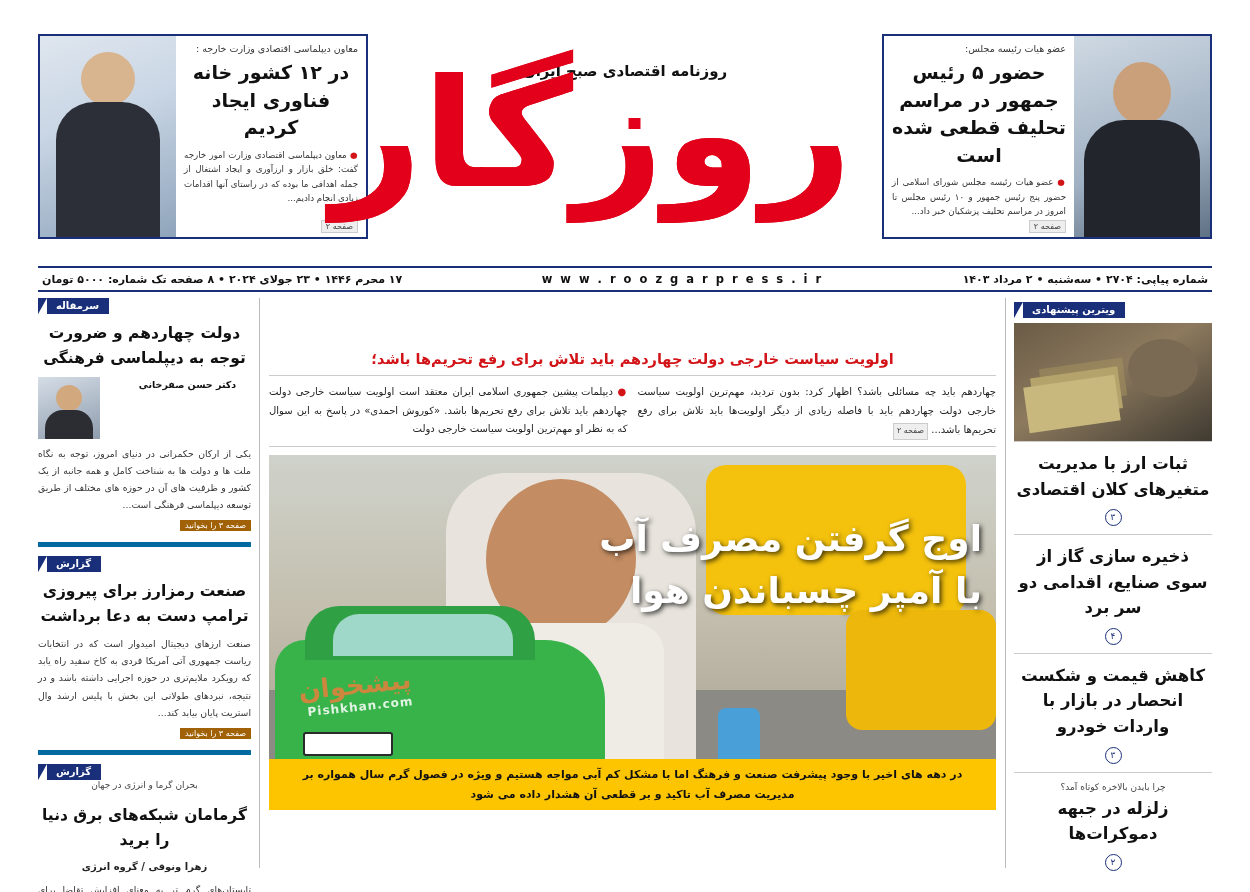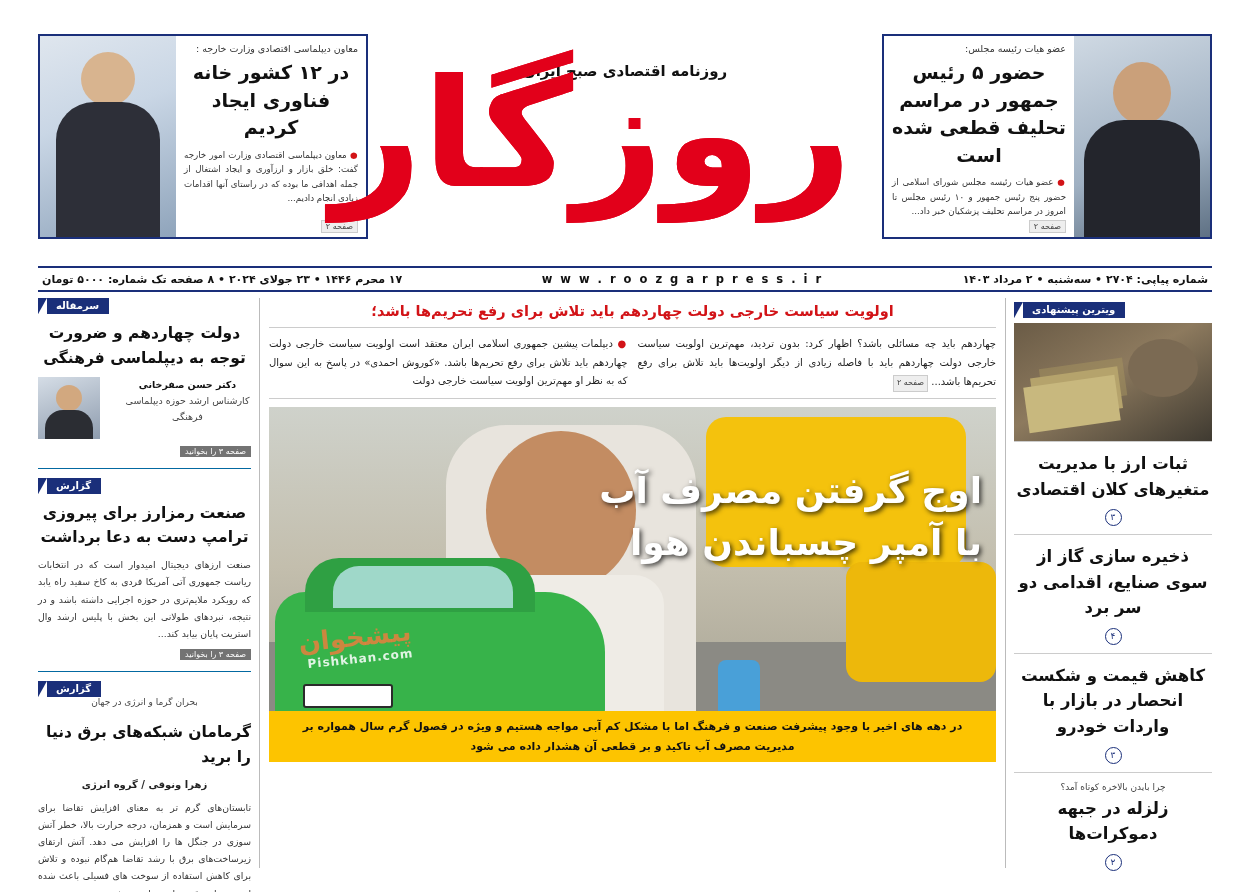--- a/index.html
+++ b/index.html
@@ -32,21 +32,21 @@
   .logo-wrap{position:relative;width:430px;height:200px;display:flex;align-items:center;}
   .logo-text{font-family:"DejaVu Sans","Liberation Sans",sans-serif;font-size:150px;font-weight:bold;color:#e2001a;line-height:1;letter-spacing:-6px;text-shadow:0 0 0 #e2001a;transform:scaleX(1.05);}
 
   
   .infobar{position:relative;margin:4px 38px 0 38px;height:26px;border-top:2px solid #1a2f7a;border-bottom:2px solid #1a2f7a;display:flex;align-items:center;justify-content:space-between;font-size:11px;font-weight:bold;color:#111;padding:0 4px;box-sizing:border-box;}
   .infobar .mid{font-size:11.5px;letter-spacing:2px;color:#111;font-weight:bold;}
 
   
   .content{display:flex;margin:6px 38px 0 38px;height:570px;gap:0;}
   .col-right{width:207px;border-left:1px solid #bbb;padding:0 0 0 8px;box-sizing:border-box;}
-  .col-center{flex:1;padding:0 9px;box-sizing:border-box;}
+  .col-center{flex:1;padding:0 9px;box-sizing:border-box;margin-top:48px;}
   .col-left{width:222px;border-right:1px solid #bbb;padding:0 8px 0 0;box-sizing:border-box;}
 
   
   .sectag{background:#1a2f7a;color:#fff;font-size:10px;font-weight:bold;padding:2px 10px 3px 18px;display:inline-block;position:relative;}
   .sectag:after{content:"";position:absolute;left:-1px;top:0;border-style:solid;border-width:0 0 18px 10px;border-color:transparent transparent #fff transparent;}
   .tagrow{text-align:left;}
   .thumb{width:100%;height:118px;margin-top:5px;position:relative;overflow:hidden;background:#6d6357;}
   .rc-item{border-top:1px solid #ccc;padding:9px 2px 8px 2px;text-align:center;}
   .rc-item:first-of-type{border-top:none;}
   .rc-title{font-size:16.5px;font-weight:bold;line-height:1.55;color:#111;}
@@ -63,29 +63,29 @@
 
   .photo-box{position:relative;margin-top:8px;height:355px;overflow:hidden;background:#b9b2a4;}
   .photo-caption-top{position:absolute;top:10px;right:0;background:#d21317;color:#fff;font-size:11px;font-weight:bold;padding:4px 10px 5px 10px;}
   .photo-headline{position:absolute;top:58px;right:14px;text-align:right;color:#fff;font-weight:bold;font-size:36px;line-height:1.45;text-shadow:2px 2px 5px rgba(0,0,0,.75);}
   .photo-bottom{position:absolute;left:0;right:0;bottom:0;background:#fdc400;color:#111;font-size:11px;font-weight:bold;line-height:1.75;padding:6px 12px;text-align:center;}
   .pagetag2{position:absolute;left:8px;bottom:38px;font-size:8px;background:#eee;border:1px solid #bbb;padding:1px 4px;color:#333;}
   .wmark{position:absolute;left:30px;bottom:96px;color:rgba(255,120,60,.75);font-size:26px;font-weight:bold;transform:rotate(-6deg);}
   .wmark small{display:block;font-size:12px;color:rgba(255,255,255,.85);letter-spacing:1px;transform:rotate(0deg);}
 
   
-  .lc-block{border-bottom:1px solid #0369a1;padding:0 0 10px 0;margin-bottom:9px;}
+  .lc-block{border-bottom:5px solid #0369a1;padding:0 0 10px 0;margin-bottom:9px;}
   .lc-tagrow{display:flex;justify-content:flex-end;align-items:center;}
   .lc-title{font-size:15.5px;font-weight:bold;line-height:1.6;text-align:center;margin-top:7px;color:#111;}
   .lc-auth{font-size:10px;text-align:center;color:#222;line-height:1.7;margin-top:6px;font-weight:bold;}
   .lc-auth span{display:block;font-weight:normal;font-size:9.5px;color:#444;}
   .lc-body{font-size:9.3px;line-height:1.85;text-align:justify;color:#333;margin-top:6px;}
   .lc-wrap{display:flex;gap:24px;}
   .lc-avatar{width:62px;height:62px;flex:none;overflow:hidden;position:relative;margin-top:6px;}
-  .lc-more{display:inline-block;font-size:8px;color:#fff;background:#737373;padding:1px 5px;margin-top:5px;}
+  .lc-more{display:inline-block;font-size:8px;color:#fff;background:#a16207;padding:1px 5px;margin-top:5px;}
 
   
   .ph-man1{background:linear-gradient(160deg,#dfe6ee 0%,#c9d6e5 40%,#8fa4bb 100%);}
   .ph-man1:before{content:"";position:absolute;left:50%;top:16px;width:54px;height:54px;border-radius:50%;background:#d8b48f;transform:translateX(-50%);}
   .ph-man1:after{content:"";position:absolute;left:50%;top:66px;width:104px;height:140px;border-radius:38px 38px 0 0;background:#2d2f38;transform:translateX(-50%);}
   .ph-man2{background:linear-gradient(160deg,#cfd9e3 0%,#9fb0c2 60%,#5f7184 100%);}
   .ph-man2:before{content:"";position:absolute;left:50%;top:26px;width:58px;height:62px;border-radius:50%;background:#caa07a;transform:translateX(-50%);}
   .ph-man2:after{content:"";position:absolute;left:50%;top:84px;width:116px;height:130px;border-radius:40px 40px 0 0;background:#23252c;transform:translateX(-50%);}
   .ph-money{background:linear-gradient(150deg,#6a5b46 0%,#8d7a5e 45%,#3f3a31 100%);}
   .ph-money:before{content:"";position:absolute;left:12px;bottom:14px;width:92px;height:46px;background:#c8b87e;transform:rotate(-8deg);box-shadow:6px -10px 0 -2px #b5a36c, 14px -20px 0 -4px #a5936080;}
@@ -226,46 +226,45 @@
 
       <div class="lc-block">
         <div class="lc-tagrow">
           <span class="sectag">سرمقاله</span>
         </div>
         <div class="lc-title">دولت چهاردهم و ضرورت توجه به دیپلماسی فرهنگی</div>
         <div class="lc-wrap">
           <div style="flex:1;">
             <div class="lc-auth">
               <span style="font-weight:bold;color:#111;display:block;">دکتر حسن صفرخانی</span>
-              <span>کارشناس ارشد
-حوزه دیپلماسی فرهنگی</span>
             </div>
           </div>
           <div class="lc-avatar">
               <div class="ph ph-avatar" style="position:absolute;inset:0;"></div>
             </div>
         </div>
+        <div class="lc-body">یکی از ارکان حکمرانی در دنیای امروز، توجه به نگاه ملت ها و دولت ها به شناخت کامل و همه جانبه از یک کشور و ظرفیت های آن در حوزه های مختلف از طریق توسعه دیپلماسی فرهنگی است...</div>
         <span class="lc-more">صفحه ۳ را بخوانید</span>
       </div>
 
       <div class="lc-block">
         <div class="lc-tagrow">
           <span class="sectag">گزارش</span>
         </div>
         <div class="lc-title">صنعت رمزارز برای پیروزی ترامپ دست به دعا برداشت</div>
         <div class="lc-body">صنعت ارزهای دیجیتال امیدوار است که در انتخابات ریاست جمهوری آتی آمریکا فردی به کاخ سفید راه یابد که رویکرد ملایم‌تری در حوزه اجرایی داشته باشد و در نتیجه، نبردهای طولانی این بخش با پلیس ارشد وال استریت پایان بیابد کند...</div>
         <span class="lc-more">صفحه ۳ را بخوانید</span>
       </div>
 
       <div class="lc-block" style="border-bottom:none;">
         <div class="lc-tagrow">
           <span class="sectag">گزارش</span>
         </div>
         <div class="rc-over" style="text-align:center;margin-top:0;">بحران گرما و انرژی در جهان</div>
-        <div class="lc-title" style="margin-top:13px;text-align:right;">گرمامان شبکه‌های برق دنیا را برید</div>
+        <div class="lc-title" style="margin-top:13px;">گرمامان شبکه‌های برق دنیا را برید</div>
         <div class="lc-auth">زهرا ونوقی / گروه انرژی</div>
         <div class="lc-body">تابستان‌های گرم تر به معنای افزایش تقاضا برای سرمایش است و همزمان، درجه حرارت بالا، خطر آتش سوزی در جنگل ها را افزایش می دهد. آتش ارتقای زیرساخت‌های برق با رشد تقاضا هم‌گام نبوده و تلاش برای کاهش استفاده از سوخت های فسیلی باعث شده است تعداد برق بسیار حساس تر شود...</div>
 
       </div>
 
     </div>
   </div>
 </div>
 
 </body></html>

